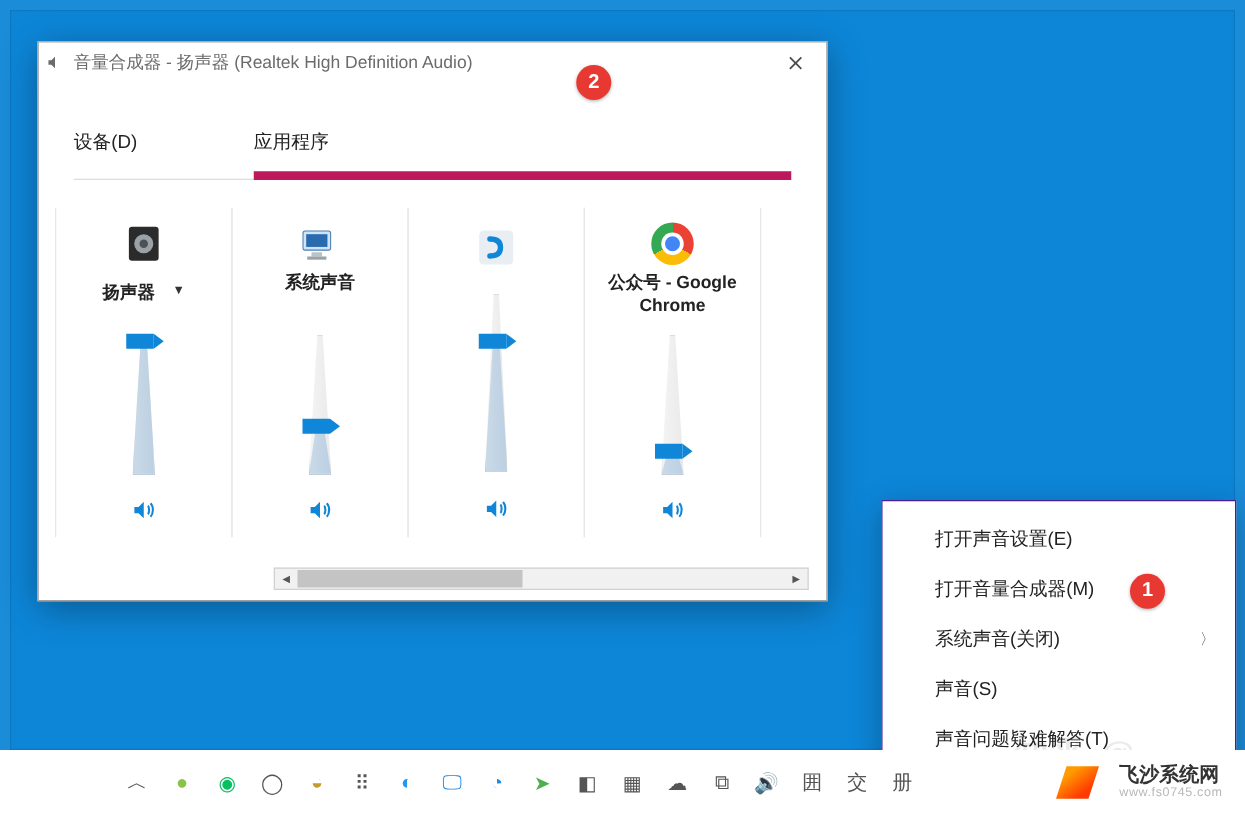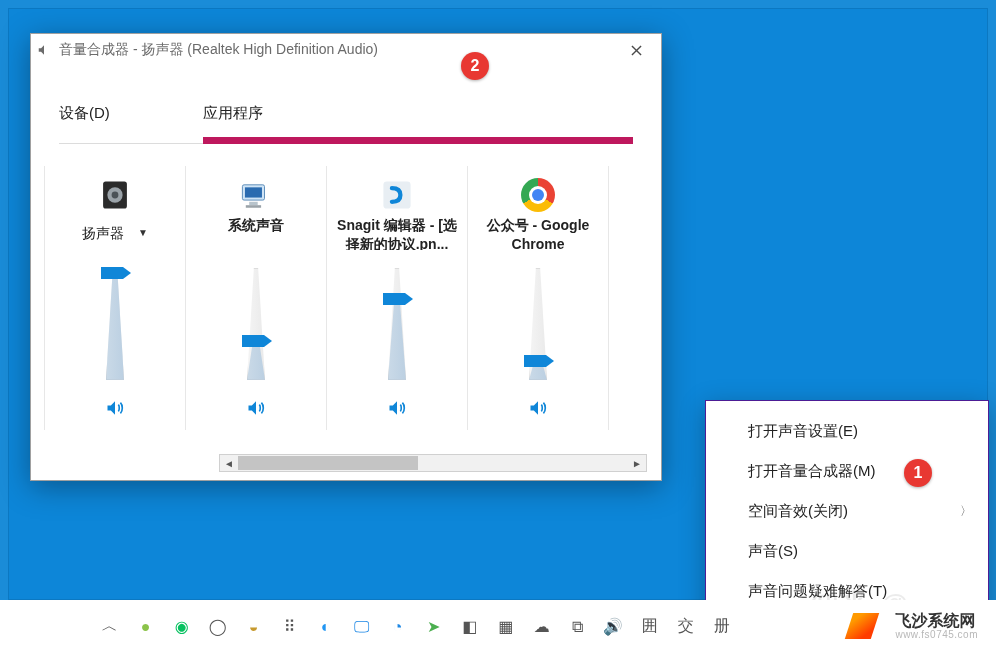--- a/index.html
+++ b/index.html
@@ -46,21 +46,21 @@
     padding: 12px 4px 12px 4px; position: relative;
   }
   .col:first-child { border-left: 1px solid #e7e7e7; }
   .col .icon-wrap { height: 42px; display: flex; align-items: center; justify-content: center; }
   .col .icon-wrap svg, .col .icon-wrap .emu-icon { width: 34px; height: 34px; }
   .col .col-label {
     height: 46px; display: flex; align-items: flex-start; justify-content: center;
     font-size: 14px; color: #222; text-align: center; margin-top: 4px;
     width: 100%; overflow: hidden; line-height: 1.35; font-weight: 600;
   }
-  .col .dev-label { display: flex; align-items: center; gap: 14px; font-weight: 400;}
+  .col .dev-label { display: flex; align-items: center; gap: 14px; font-weight: 700;}
   .col .dev-label .caret { font-size: 10px; color: #333; }
   .slider-track {
     position: relative; width: 24px; height: 152px; margin-top: 18px;
   }
   .slider-track .track-base {
     position: absolute; left: 50%; top: 0; bottom: 0; width: 18px; transform: translateX(-50%);
     background: linear-gradient(to right, #f4f4f4, #eaeaea);
     border: 1px solid #dcdcdc;
     clip-path: polygon(38% 0, 62% 0, 100% 100%, 0% 100%);
   }
@@ -229,21 +229,20 @@
       </div>
     </div>
 
     <div class="col">
       <div class="icon-wrap">
         <svg viewBox="0 0 40 40">
           <rect x="4" y="4" width="32" height="32" rx="4" fill="#e8eef3"></rect>
           <path d="M14 12 q10 0 10 8 t-10 8" fill="none" stroke="#0f86d8" stroke-width="5" stroke-linecap="round"></path>
         </svg>
       </div>
-      <div class="col-label">Snagit 编辑器 - [选择新的协议.pn...</div>
       <div class="slider-track">
         <div class="track-base"></div>
         <div class="fill" style="height:78%"></div>
         <div class="thumb" style="top:22%"></div>
       </div>
       <div class="mute-btn">
         <svg viewBox="0 0 24 24">
             <path d="M3 9v6h4l5 5V4L7 9H3z"></path>
             <path d="M16 8c1.5 1.5 1.5 6.5 0 8M18.5 5.5c3 3 3 10 0 13" fill="none" stroke="#0f86d8" stroke-width="2"></path>
           </svg>
@@ -281,21 +280,21 @@
 <div class="annotation" style="left:461px; top:52px">2</div>
 
 <div class="ctx-menu">
   <div class="ctx-item">
     <span>打开声音设置(E)</span>
   </div>
   <div class="ctx-item">
     <span>打开音量合成器(M)</span>
   </div>
   <div class="ctx-item">
-    <span>空间音效(关闭)</span>
+    <span>系统声音(关闭)</span>
     <span class="sub-arrow">〉</span>
   </div>
   <div class="ctx-item">
     <span>声音(S)</span>
   </div>
   <div class="ctx-item">
     <span>声音问题疑难解答(T)</span>
   </div>
 </div>
 

